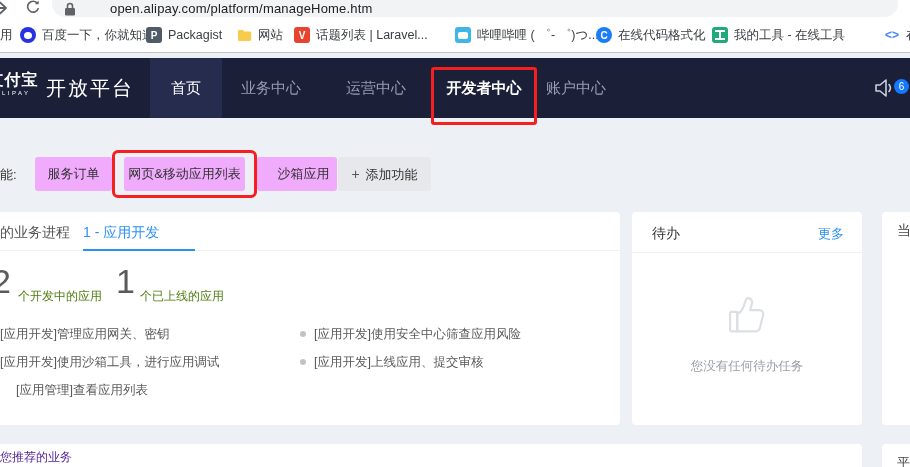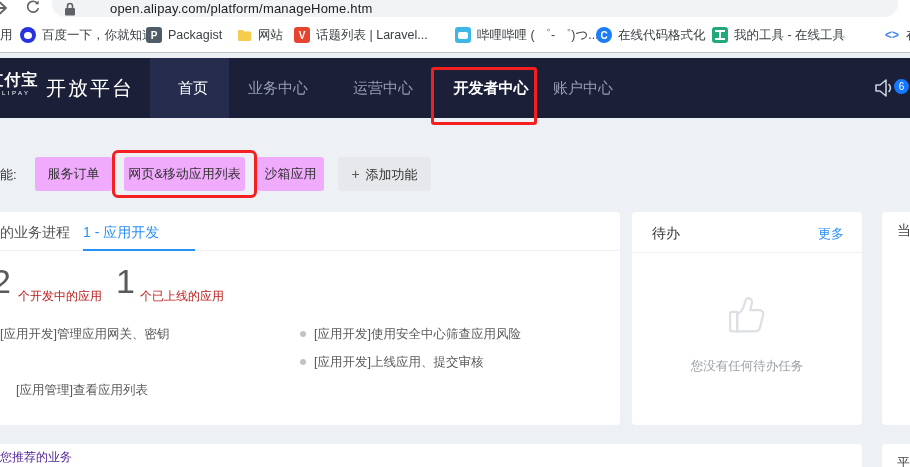--- a/index.html
+++ b/index.html
@@ -31,51 +31,51 @@
   .ico-tools{background:#21a979;position:relative;}
   .ico-tools:after{content:"";position:absolute;left:3px;top:3px;width:10px;height:2px;background:#fff;box-shadow:0 8px 0 #fff;}
   .ico-tools:before{content:"";position:absolute;left:7px;top:3px;width:2px;height:10px;background:#fff;}
   .ico-code{color:#4285f4;background:transparent;font-size:12px;font-weight:bold;}
   
   .apnav{position:absolute;top:58px;left:0;width:910px;height:60px;background:#1b2038;z-index:1;}
   .logo{position:absolute;left:-16px;top:12px;width:58px;text-align:center;color:#fff;}
   .logo-cn{font-size:16px;font-weight:bold;letter-spacing:1px;line-height:20px;}
   .logo-en{font-size:6px;letter-spacing:2.5px;line-height:7px;}
   .platform{position:absolute;left:46px;top:0;line-height:60px;font-size:20px;color:#fff;font-weight:500;letter-spacing:2px;}
-  .nav-item{position:absolute;top:0;height:60px;line-height:60px;font-size:15px;color:#979db4;text-align:center;cursor:pointer;padding-left:7px;}
+  .nav-item{position:absolute;top:0;height:60px;line-height:60px;font-size:15px;color:#979db4;text-align:center;cursor:pointer;}
   .nav-home{left:150px;width:72px;background:#262c4e;color:#fff;}
   .nav-biz{left:238px;width:66px;}
   .nav-ops{left:343px;width:66px;}
   .nav-dev{left:446px;width:76px;color:#fff;font-weight:bold;}
   .nav-acct{left:543px;width:66px;}
   .speaker{position:absolute;left:874px;top:20px;width:22px;height:20px;cursor:pointer;}
   .badge{position:absolute;left:894px;top:79px;width:15px;height:15px;border-radius:50%;background:#1677ff;color:#fff;font-size:10px;line-height:15px;text-align:center;z-index:3;}
   
   .red-box{position:absolute;border:3px solid #f51f1f;border-radius:3px;z-index:6;pointer-events:none;}
   .red-box-nav{left:431px;top:67px;width:100px;height:52px;}
   .red-box-btn{left:112px;top:150px;width:139px;height:42px;border-radius:6px;}
   
   .tb-label{position:absolute;left:0;top:166px;font-size:13px;color:#333;}
   .btn{position:absolute;top:157px;height:34px;line-height:34px;background:#f0abfc;border-radius:3px;text-align:center;font-size:13px;color:#333;cursor:pointer;}
   .btn-1{left:35px;width:77px;}
   .btn-2{left:124px;width:121px;}
-  .btn-3{left:257px;width:67px;}
+  .btn-3{left:257px;width:67px;padding-left:13px;}
   .btn-add{left:338px;width:93px;background:#e6e8eb;}
   .btn-add .plus{margin-right:6px;font-size:14px;color:#555;}
   
   .card{position:absolute;background:#fff;border-radius:4px;}
   .card-proc{left:-24px;top:212px;width:644px;height:213px;}
   .proc-head{position:relative;height:38px;border-bottom:1px solid #eef0f2;}
   .proc-title{position:absolute;left:24px;top:12px;font-size:14px;color:#555;}
   .proc-tab{position:absolute;left:107px;top:12px;font-size:14px;color:#2a8ff7;cursor:pointer;}
   .proc-tab-line{position:absolute;left:107px;bottom:-1px;width:112px;height:2px;background:#2a8ff7;}
   .stat-val{position:absolute;font-size:34px;color:#5a5a5a;top:50px;}
   .stat-val-1{left:16px;}
   .stat-val-2{left:140px;}
-  .stat-lab{position:absolute;top:76px;font-size:12px;color:#b91c1c;}
+  .stat-lab{position:absolute;top:76px;font-size:12px;color:#4d7c0f;}
   .stat-lab-1{left:42px;}
   .stat-lab-2{left:164px;}
   .task{position:absolute;font-size:12.5px;color:#595959;white-space:nowrap;}
   .tl-0{left:24px;top:114px;} .tl-1{left:24px;top:142px;} .tl-2{left:24px;top:170px;margin-left:16px;}
   .tr-0{left:338px;top:114px;} .tr-1{left:338px;top:142px;}
   .dot{position:absolute;width:6px;height:6px;border-radius:50%;background:#c3c3c3;left:324px;}
   .dot-0{top:119px;} .dot-1{top:147px;}
   
   .card-todo{left:632px;top:212px;width:230px;height:213px;}
   .todo-head{position:relative;height:40px;border-bottom:1px solid #eef0f2;}
@@ -192,20 +192,21 @@
     <div class="proc-title">的业务进程</div>
     <div class="proc-tab">1 - 应用开发</div>
     <div class="proc-tab-line"></div>
   </div>
   <div class="stat-val stat-val-1">2</div>
   <div class="stat-lab stat-lab-1">个开发中的应用</div>
   <div class="stat-val stat-val-2">1</div>
   <div class="stat-lab stat-lab-2">个已上线的应用</div>
 
   <div class="task tl-0">[应用开发]管理应用网关、密钥</div>
+  <div class="task tl-1">[应用开发]使用沙箱工具，进行应用调试</div>
   <div class="task tl-2">[应用管理]查看应用列表</div>
   <div class="dot dot-0"></div>
   <div class="task tr-0">[应用开发]使用安全中心筛查应用风险</div>
   <div class="dot dot-1"></div>
   <div class="task tr-1">[应用开发]上线应用、提交审核</div>
 </div>
 
 <div class="card card-todo">
   <div class="todo-head">
     <div class="todo-title">待办</div>

